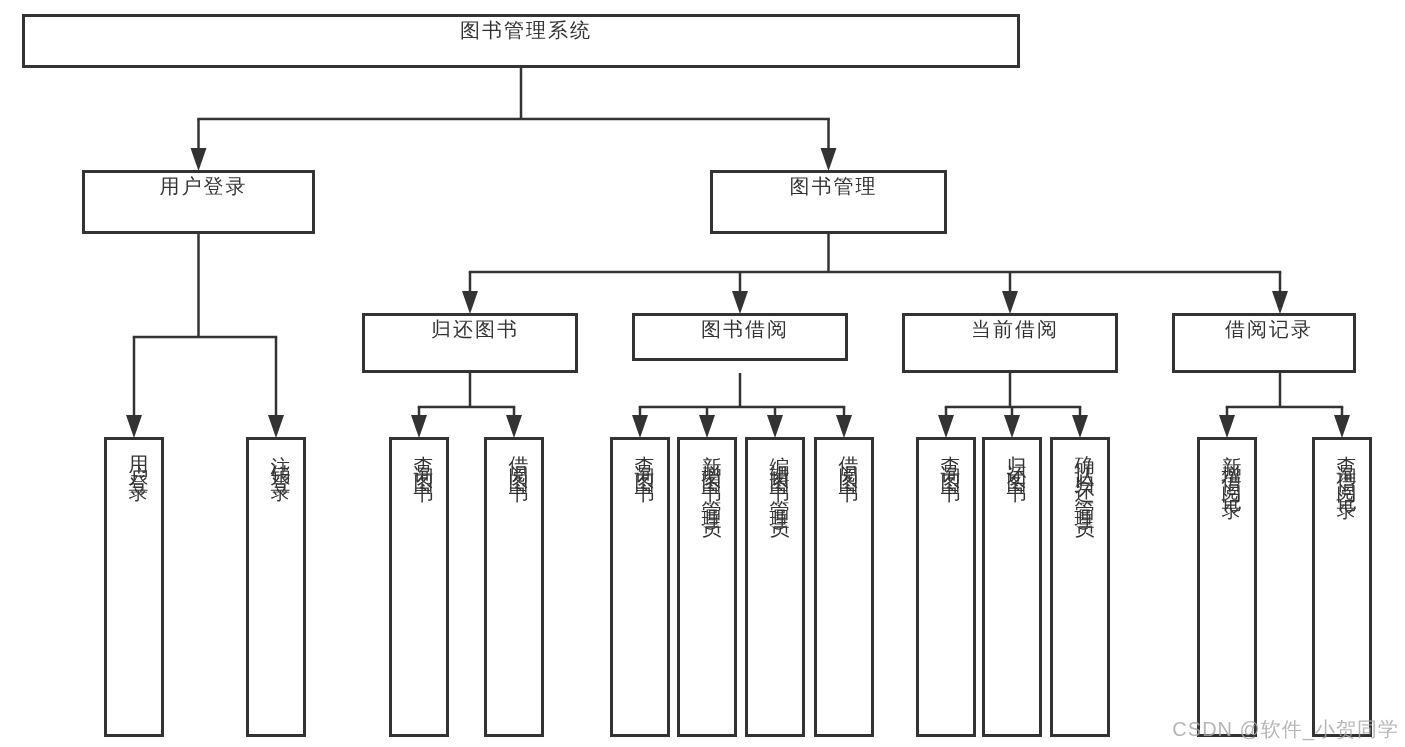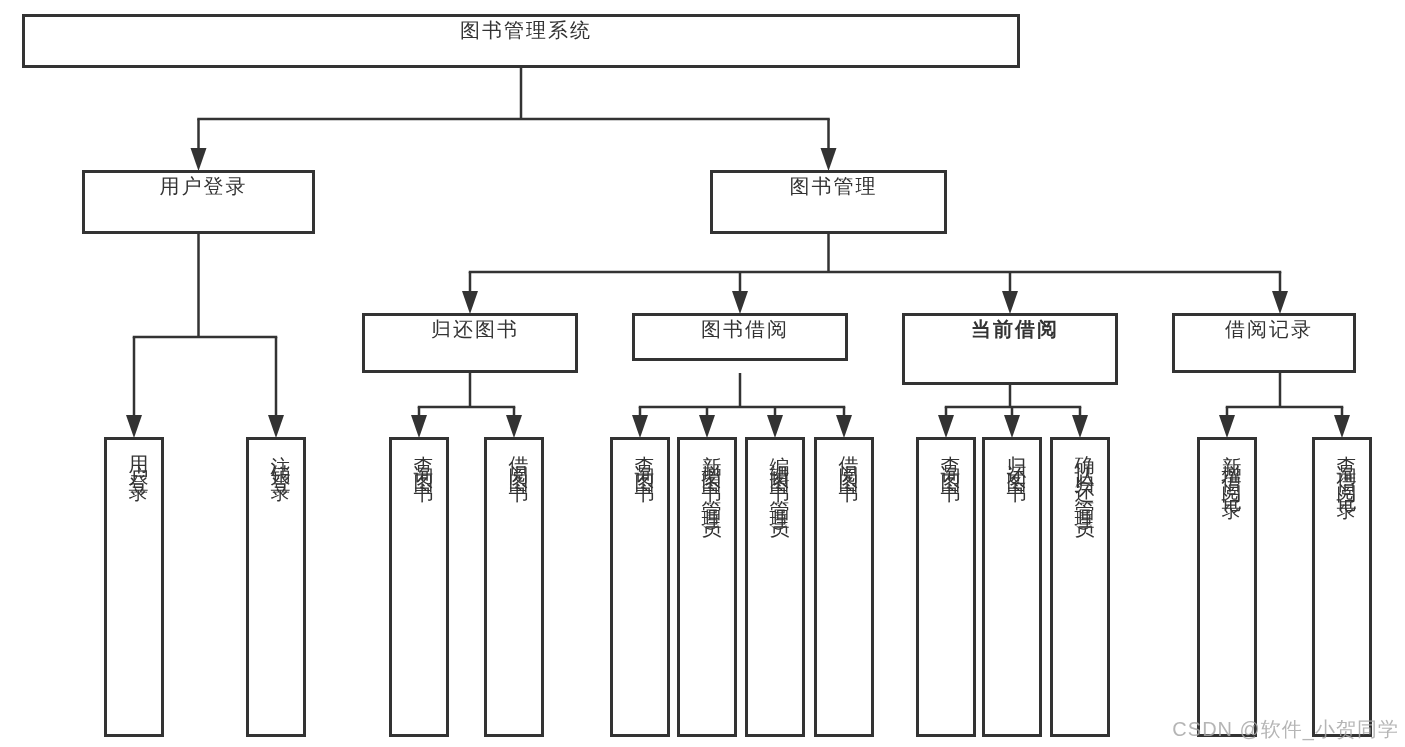--- a/index.html
+++ b/index.html
@@ -131,21 +131,21 @@
     </div>
     <div class="node" style="left: 710px; top: 170px; width: 237px; height: 64px;">
       <span class="lbl">图书管理</span>
     </div>
     <div class="node" style="left: 362px; top: 313px; width: 216px; height: 60px;">
       <span class="lbl">归还图书</span>
     </div>
     <div class="node" style="left: 632px; top: 313px; width: 216px; height: 48px;">
       <span class="lbl">图书借阅</span>
     </div>
-    <div class="node" style="left: 902px; top: 313px; width: 216px; height: 72px; font-weight: bold;">
+    <div class="node" style="left: 902px; top: 313px; width: 216px; height: 60px;">
       <span class="lbl">当前借阅</span>
     </div>
     <div class="node" style="left: 1172px; top: 313px; width: 184px; height: 60px;">
       <span class="lbl">借阅记录</span>
     </div>
     <div class="node vertical" style="left: 104px; top: 437px; width: 60px; height: 300px;">
       <span class="lbl">用户登录</span>
     </div>
     <div class="node vertical" style="left: 246px; top: 437px; width: 60px; height: 300px;">
       <span class="lbl">注销登录</span>

